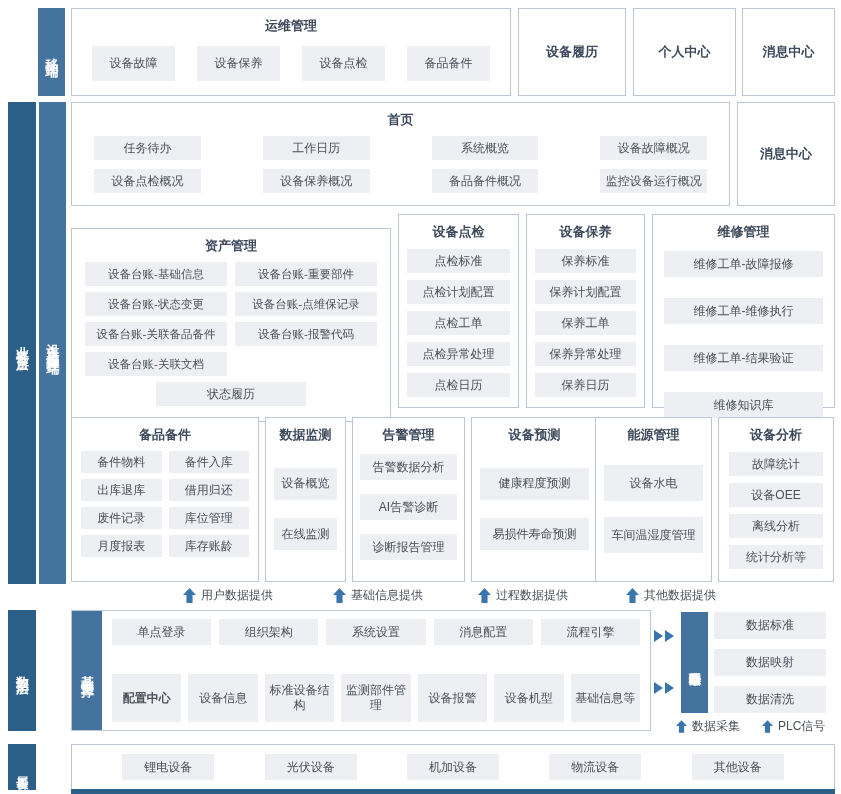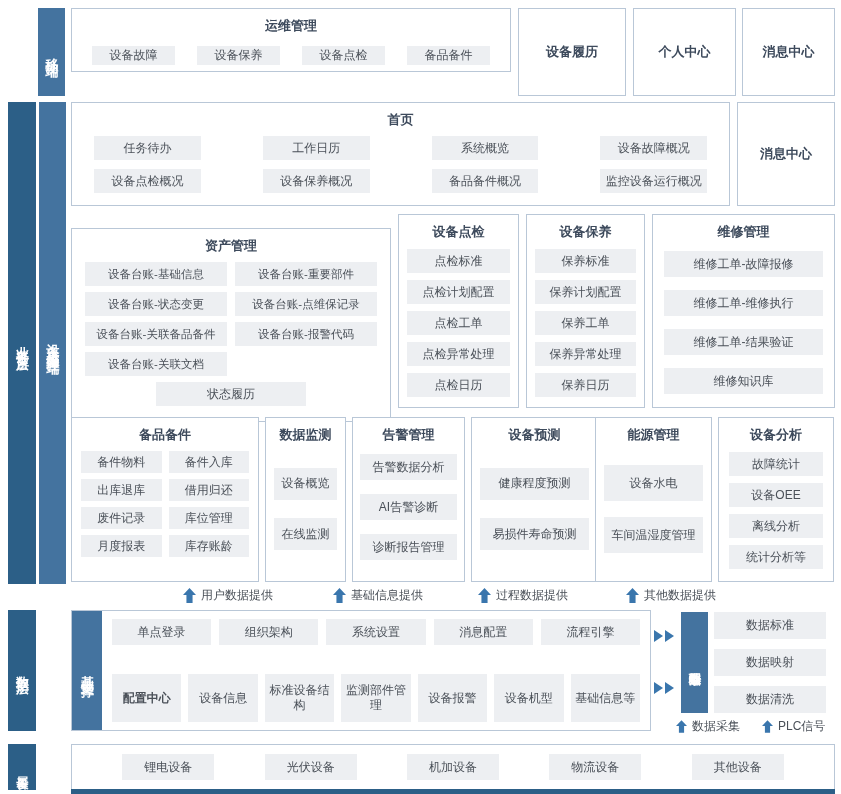--- a/index.html
+++ b/index.html
@@ -56,21 +56,21 @@
   .asset-grid .btn { height:24px; font-size:11.5px; }
   .asset-footer { display:flex; justify-content:center; padding:6px 0 0; }
   .asset-footer .btn { width:150px; height:24px; }
 
   .spares-grid { gap:6px 7px; padding:2px 9px 0; }
   .spares-grid .btn { height:22px; }
 
   .vlist { display:flex; flex-direction:column; }
   .list-5 { gap:7px; padding:3px 8px 10px; }
   .list-5 .btn { height:24px; }
-  .list-repair { gap:13px; padding:5px 11px 12px; }
+  .list-repair { gap:21px; padding:5px 11px 12px; }
   .list-repair .btn { height:26px; }
   .list-alarm { gap:14px; padding:5px 7px 10px; }
   .list-alarm .btn { height:26px; }
   .list-analysis { gap:7px; padding:3px 10px 8px; }
   .list-analysis .btn { height:24px; }
   .list-even2 { justify-content:space-evenly; flex:1; padding:0 8px 12px; }
   .list-even2 .btn { height:32px; }
   .list-even2.tall .btn { height:36px; }
 
   
@@ -103,21 +103,21 @@
 
   .strip { position:absolute; background:var(--dark-blue,#2c5f87); }
 </style>
 </head>
 <body>
 
 <div id="page">
 
   <div class="vbar med" style="left:38px;top:8px;width:27px;height:88px;">移动端</div>
 
-  <div class="panel" style="left:71px;top:8px;width:440px;height:64px;">
+  <div class="panel" style="left:71px;top:8px;width:440px;height:88px;">
     <div class="panel-title">运维管理</div>
     <div class="ops-row">
         <div class="btn">设备故障</div>
         <div class="btn">设备保养</div>
         <div class="btn">设备点检</div>
         <div class="btn">备品备件</div>
       </div>
   </div>
 
   <div class="box" style="left:518px;top:8px;width:108px;height:88px;">设备履历</div>

